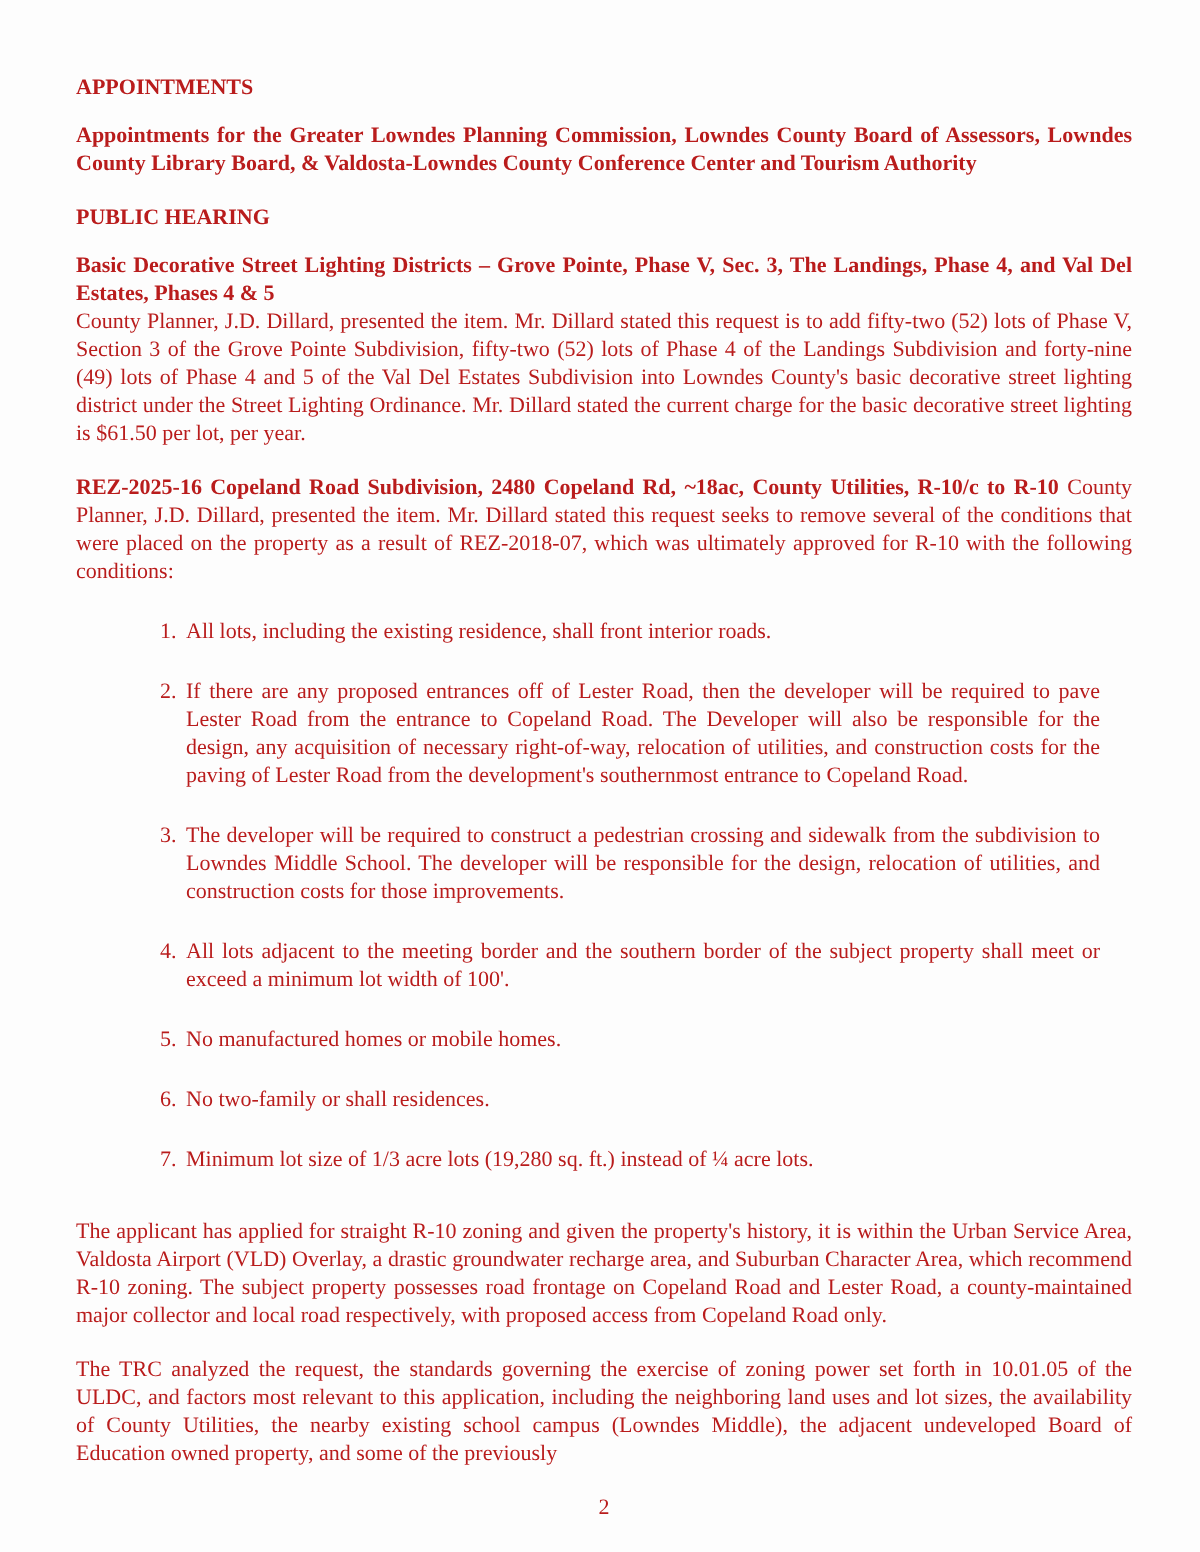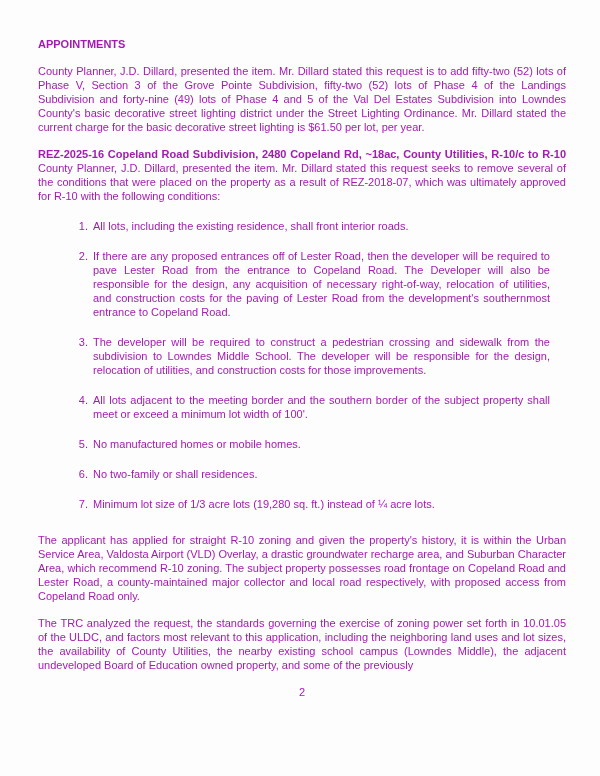--- a/index.html
+++ b/index.html
@@ -11,22 +11,23 @@
     width: 600px;
     height: 776px;
     font-family: "Liberation Sans", "DejaVu Sans", sans-serif;
   }
   .page {
     box-sizing: border-box;
     width: 600px;
     height: 776px;
     background: #fdfdfd;
     padding: 37px 34px 16px 38px;
-    color: #a21caf;
+    color: #b91c1c;
     overflow: hidden;
+    font-family: Liberation Serif, serif;
   }
   .doc {
     font-size: 11px;
     line-height: 14px;
   }
   .heading {
     font-size: 11px;
     line-height: 14px;
     font-weight: bold;
     margin: 0 0 10px 0;
@@ -58,24 +59,27 @@
 </style>
 </head>
 <body>
 
 <div class="page">
   <div class="doc">
 
     <div class="heading">APPOINTMENTS</div>
 
     <p class="para">
+      <strong class="block bold">Appointments for the Greater Lowndes Planning Commission, Lowndes County Board of Assessors, Lowndes County Library Board, &amp; Valdosta-Lowndes County Conference Center and Tourism Authority</strong>
     </p>
 
+    <div class="heading">PUBLIC HEARING</div>
 
     <p class="para">
+      <strong class="block bold">Basic Decorative Street Lighting Districts – Grove Pointe, Phase V, Sec. 3, The Landings, Phase 4, and Val Del Estates, Phases 4 &amp; 5</strong>
       <span class="block">County Planner, J.D. Dillard, presented the item. Mr. Dillard stated this request is to add fifty-two (52) lots of Phase V, Section 3 of the Grove Pointe Subdivision, fifty-two (52) lots of Phase 4 of the Landings Subdivision and forty-nine (49) lots of Phase 4 and 5 of the Val Del Estates Subdivision into Lowndes County's basic decorative street lighting district under the Street Lighting Ordinance. Mr. Dillard stated the current charge for the basic decorative street lighting is $61.50 per lot, per year.</span>
     </p>
 
     <p class="para">
       <strong class="bold">REZ-2025-16 Copeland Road Subdivision, 2480 Copeland Rd, ~18ac, County Utilities, R-10/c to R-10</strong>
       <span>County Planner, J.D. Dillard, presented the item. Mr. Dillard stated this request seeks to remove several of the conditions that were placed on the property as a result of REZ-2018-07, which was ultimately approved for R-10 with the following conditions:</span>
     </p>
 
     <ol class="conditions">
       <li>All lots, including the existing residence, shall front interior roads.</li>

